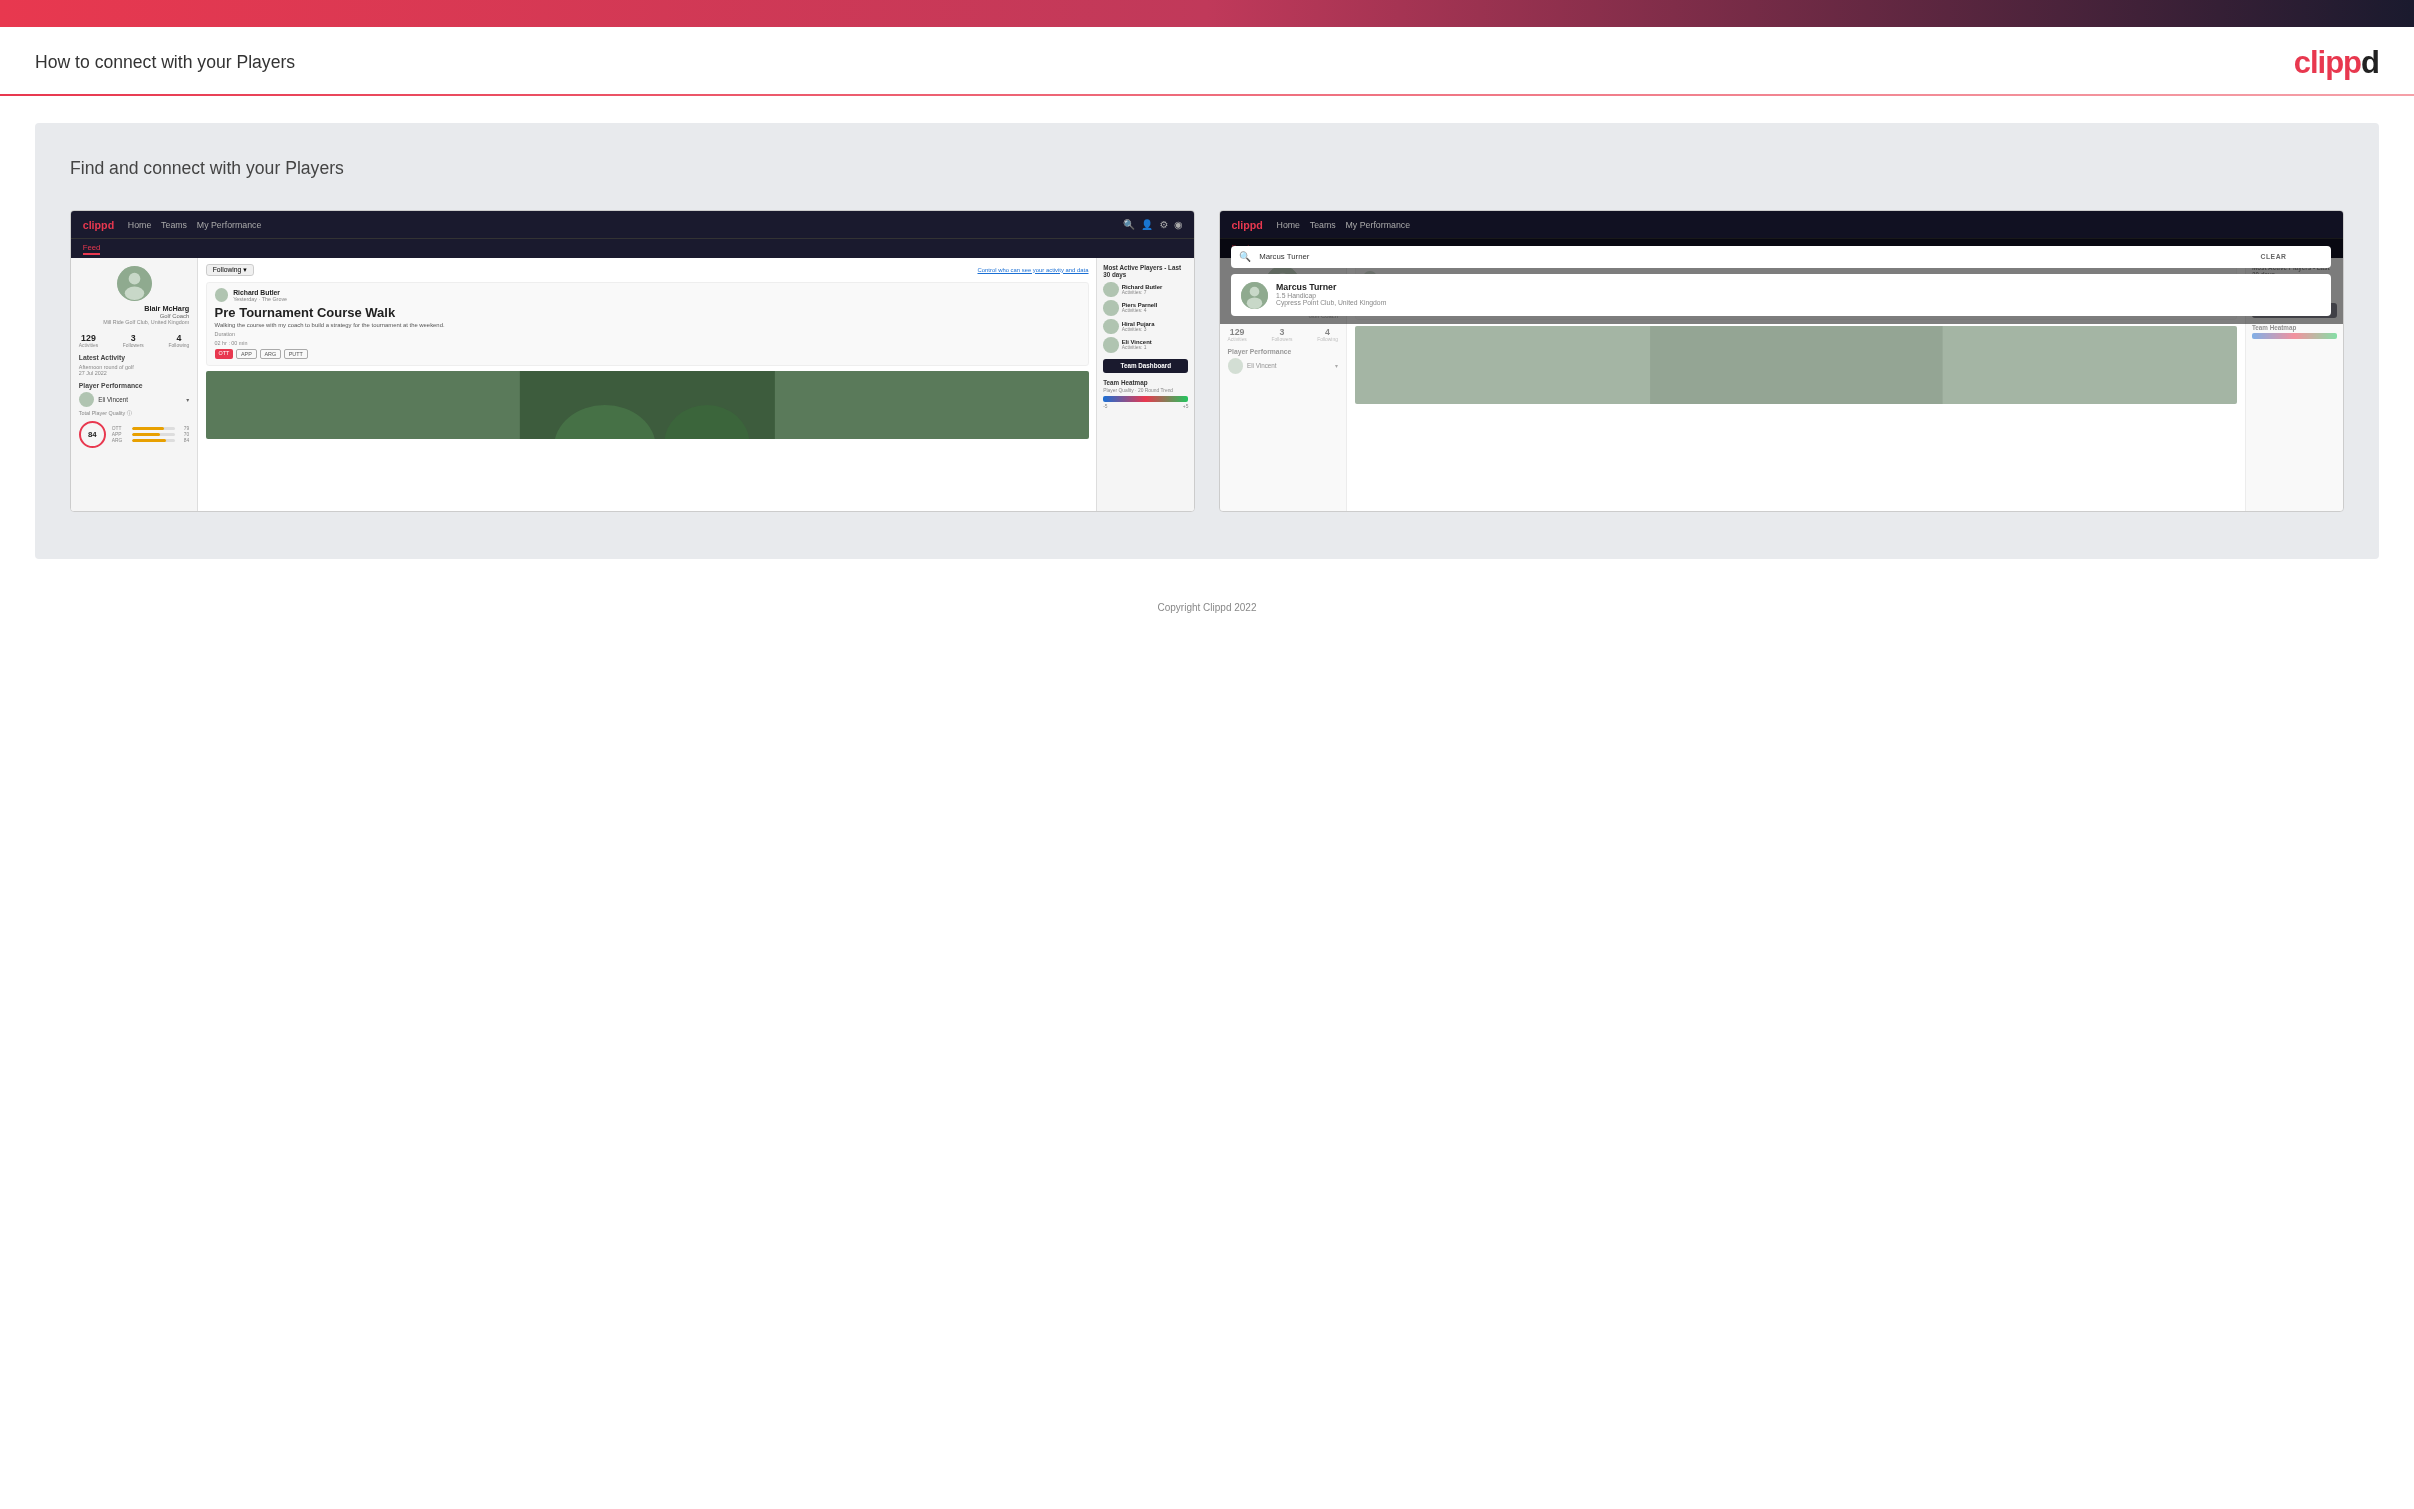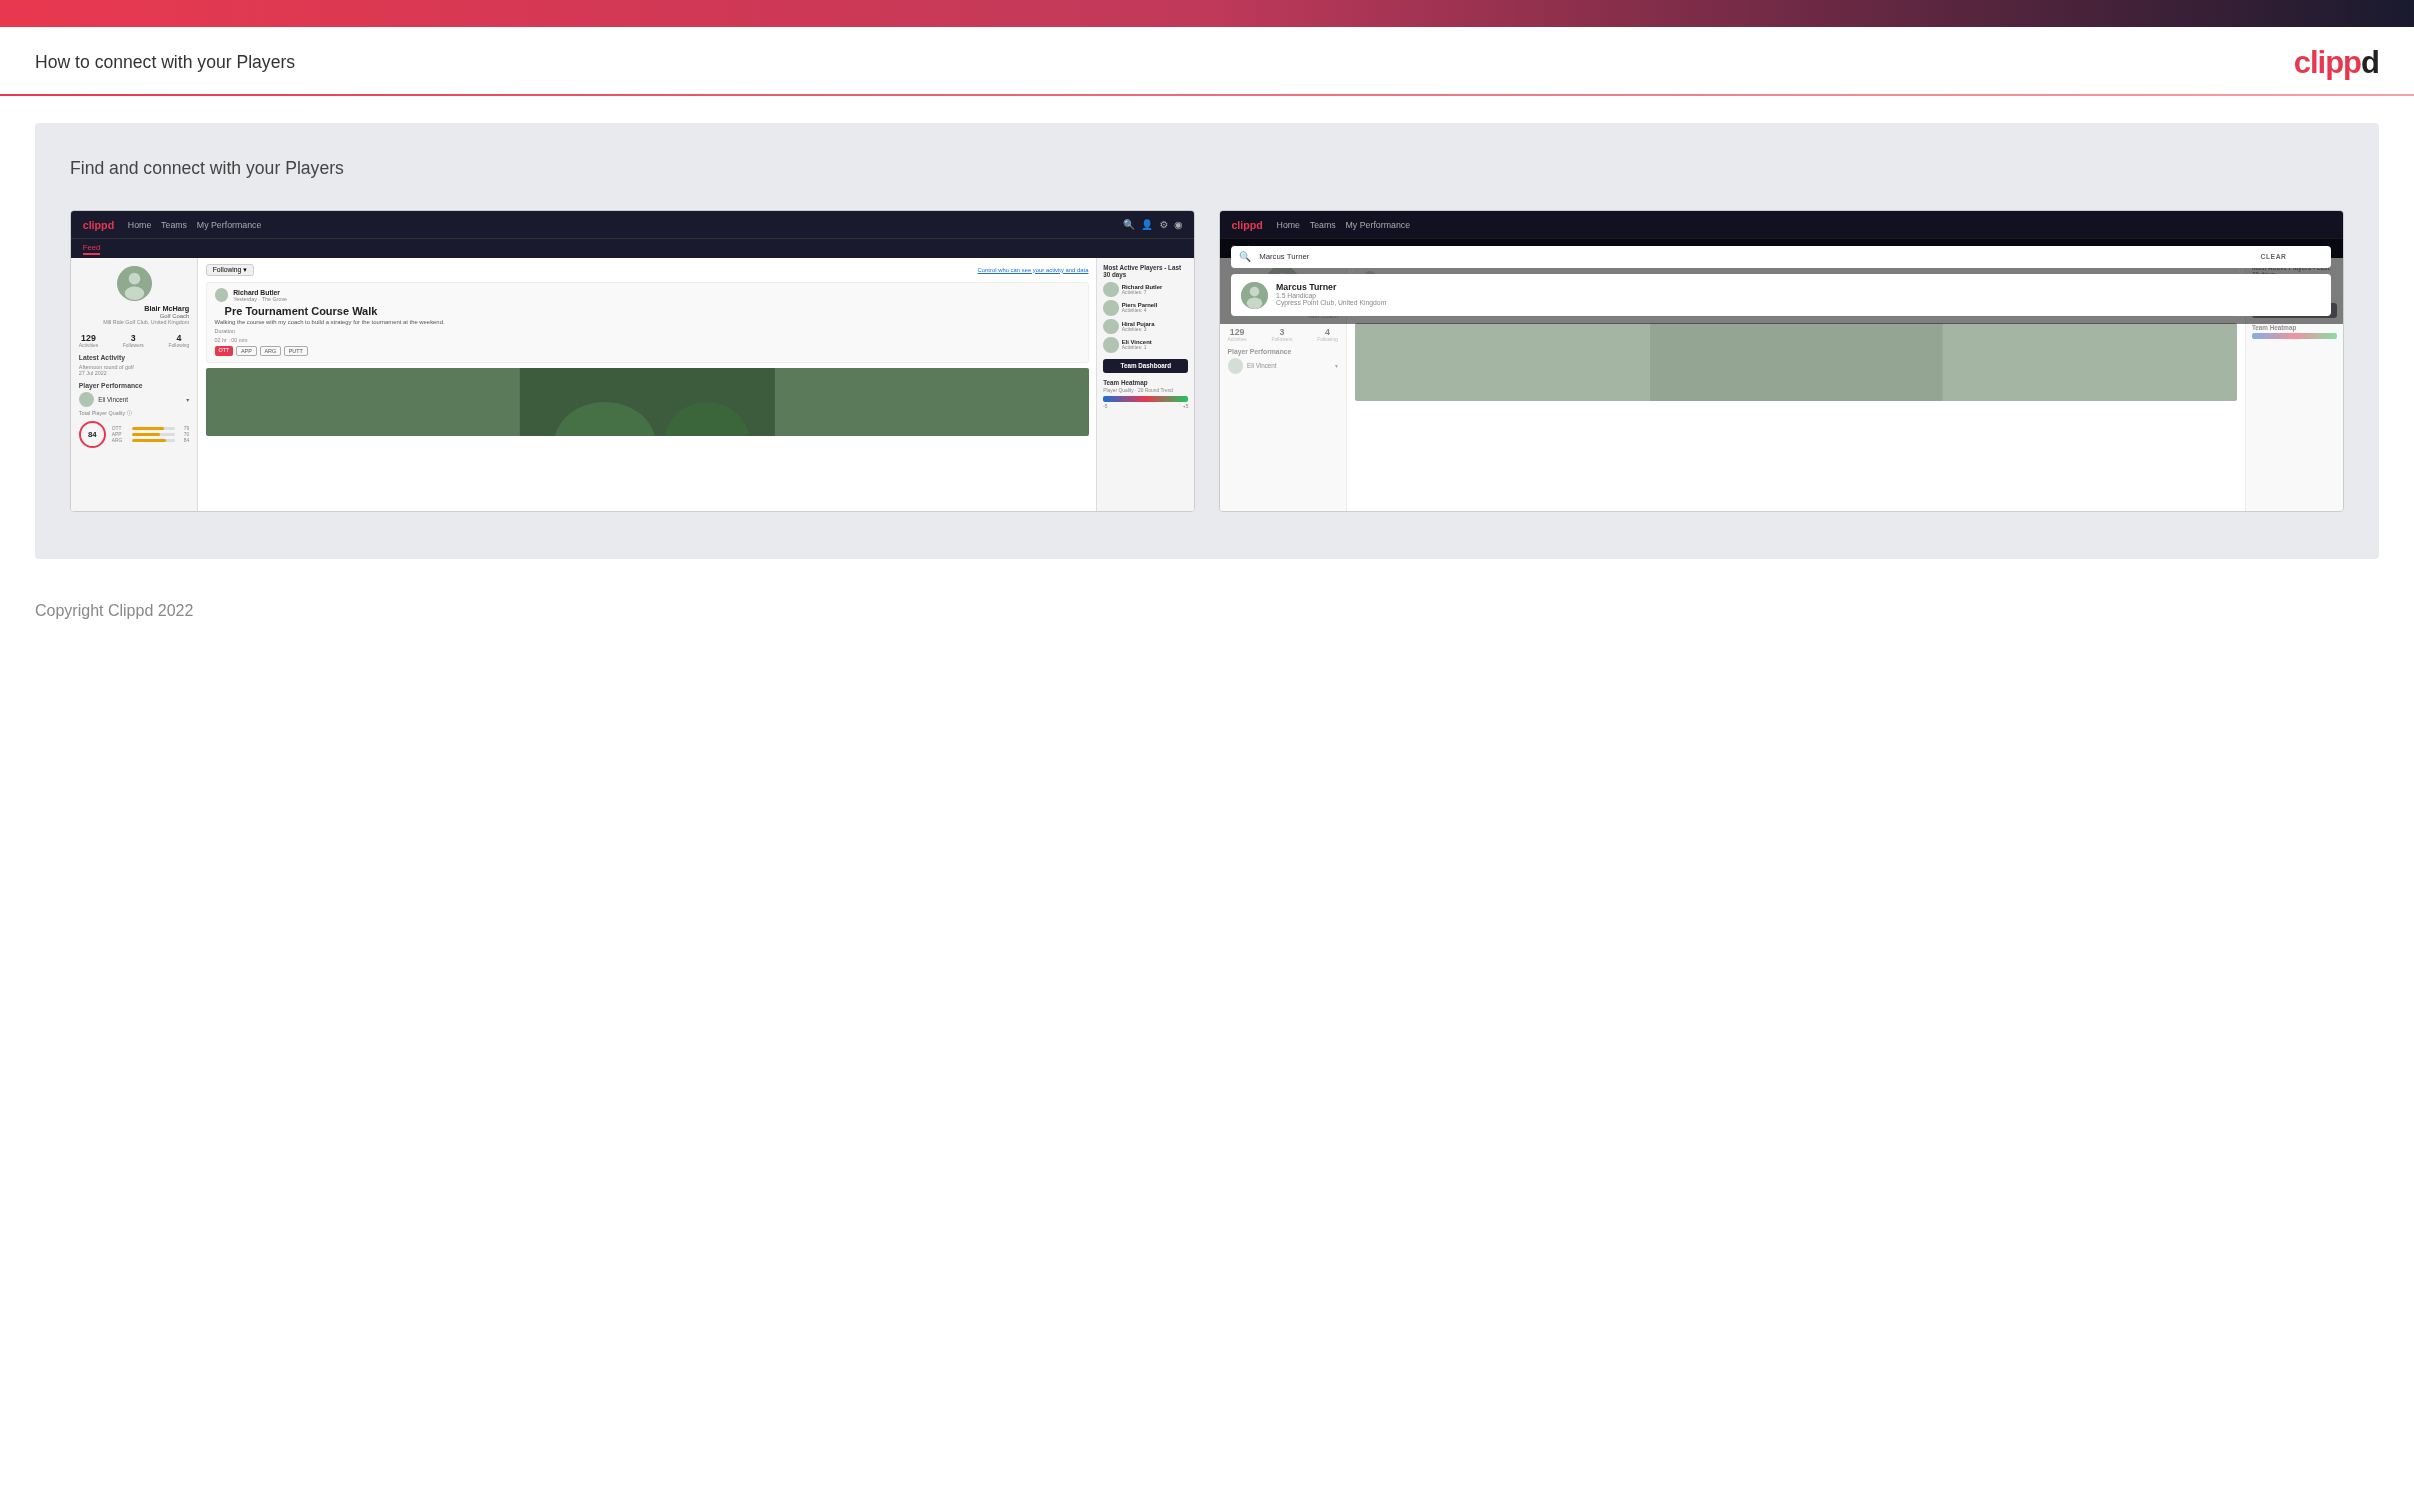--- a/index.html
+++ b/index.html
@@ -331,25 +331,24 @@
     .app-activity-name {
       font-size: 6.8px;
       font-weight: 700;
       color: #222;
     }
     .app-activity-sub {
       font-size: 5.4px;
       color: #888;
     }
     .app-activity-title {
-      font-size: 11px;
+      font-size: 13px;
       font-weight: 700;
       color: #222;
       margin-bottom: 2px;
-      margin-left: 10px;
     }
     .app-activity-desc {
       font-size: 5.9px;
       color: #555;
       margin-bottom: 2.9px;
     }
     .app-activity-meta {
       font-size: 5.4px;
       color: #888;
       margin-bottom: 2.9px;
@@ -539,22 +538,23 @@
     }
     .caption-text {
       font-size: 16.6px;
       color: #222;
       line-height: 1.4;
     }
 
     
     .footer {
       padding: 15.6px 35px;
-      font-size: 16px;
-      color: #888;
+      font-size: 10px;
+      color: #888;
+      text-align: center;
     }
   </style>
 </head>
 <body>
 
 <div class="top-bar"></div>
 
 <div class="header">
   <span class="header-title">How to connect with your Players</span>
   <span class="logo">clipp<span>d</span></span>

